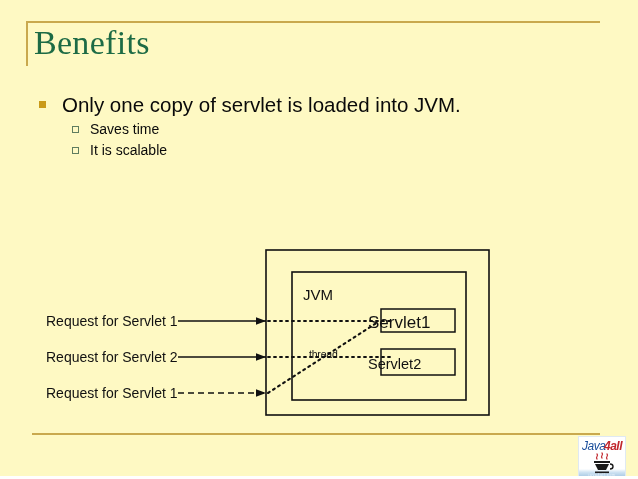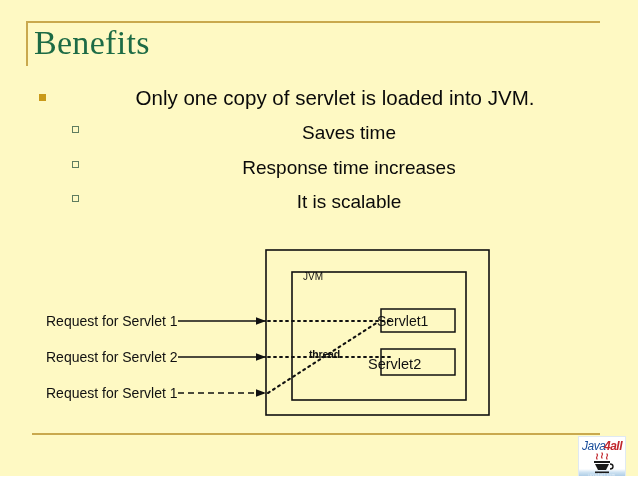--- a/index.html
+++ b/index.html
@@ -52,47 +52,46 @@
     color: #1d6b45;
     letter-spacing: 0.3px;
     line-height: 1.1;
     white-space: nowrap;
   }
 
   
   .bullets {
     position: absolute;
     left: 28px;
-    top: 85px;
+    top: 92px;
     width: 580px;
-    text-align: center;
   }
   .b1 {
     position: relative;
     padding-left: 34px;
     font-size: 20.5px;
     color: #0a0a0a;
     line-height: 1.29;
     margin-bottom: 1px;
   }
   .b1 .mk {
     position: absolute;
     left: 11px;
     top: 9px;
     width: 7px;
     height: 7px;
     background: #c99a19;
   }
   .b2 {
     position: relative;
     padding-left: 62px;
-    font-size: 19px;
+    font-size: 14px;
     color: #0a0a0a;
     line-height: 1.32;
-    margin-top: 9px;
+    margin-top: 2px;
   }
   .b2 .mk {
     position: absolute;
     left: 44px;
     top: 6px;
     width: 7px;
     height: 7px;
     border: 1.4px solid #5f7d5f;
     box-sizing: border-box;
     background: transparent;
@@ -112,24 +111,24 @@
   .dlabel {
     position: absolute;
     font-size: 14px;
     color: #111111;
     white-space: nowrap;
     line-height: 1;
   }
   .req1 { left: 46px; top: 314px; }
   .req2 { left: 46px; top: 350px; text-align: center; }
   .req3 { left: 46px; top: 386px; }
-  .jvm  { left: 303px; top: 272px; font-size: 10px; }
-  .srv1 { left: 377px; top: 314px; font-size: 14px; }
+  .jvm  { left: 303px; top: 287px; font-size: 15px; }
+  .srv1 { left: 368px; top: 314px; font-size: 17px; }
   .srv2 { left: 368px; top: 357px; font-size: 14.5px; }
-  .thr  { left: 309px; top: 349px; font-size: 10.5px; letter-spacing: -0.2px; font-weight: bold; }
+  .thr  { left: 309px; top: 349px; font-size: 10.5px; letter-spacing: -0.2px; }
 
   
   .logo {
     position: absolute;
     left: 578px;
     top: 436px;
     width: 48px;
     height: 43px;
     background: linear-gradient(#ffffff 0%, #ffffff 78%, #cfe3f2 86%, #9dc2e0 100%);
     border: 1px solid #dfe9f2;
@@ -188,21 +187,20 @@
     </div>
 
 
     <div class="b2">
       <span class="mk"></span>
       <span>Saves time</span>
     </div>
 
     <div class="b2">
       <span class="mk"></span>
-      <span>Response time increases</span>
     </div>
 
     <div class="b2">
       <span class="mk"></span>
       <span>It is scalable</span>
     </div>
 
   </div>
 
   <div class="diagram">

